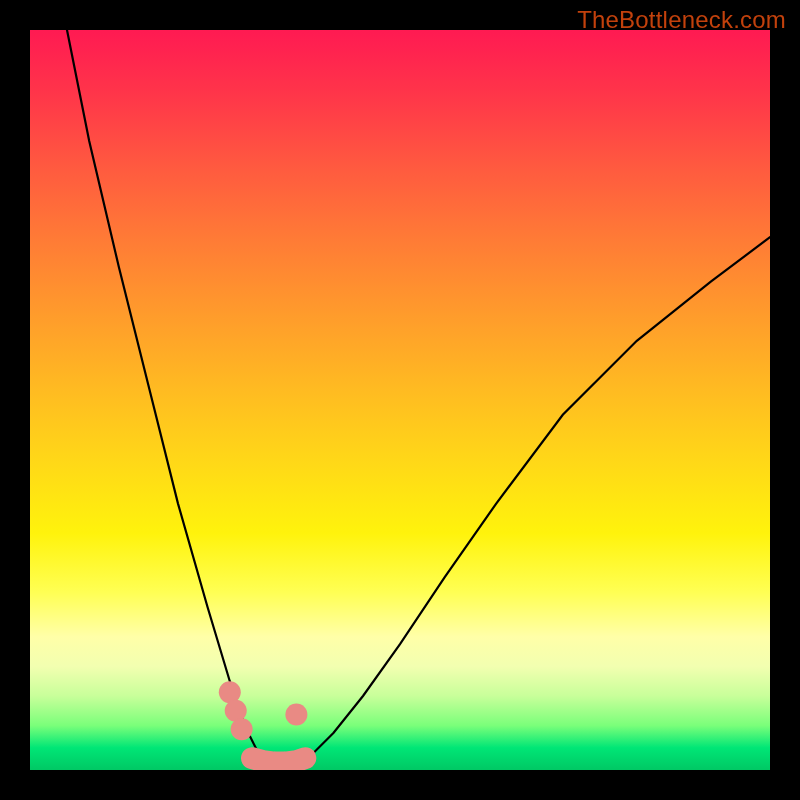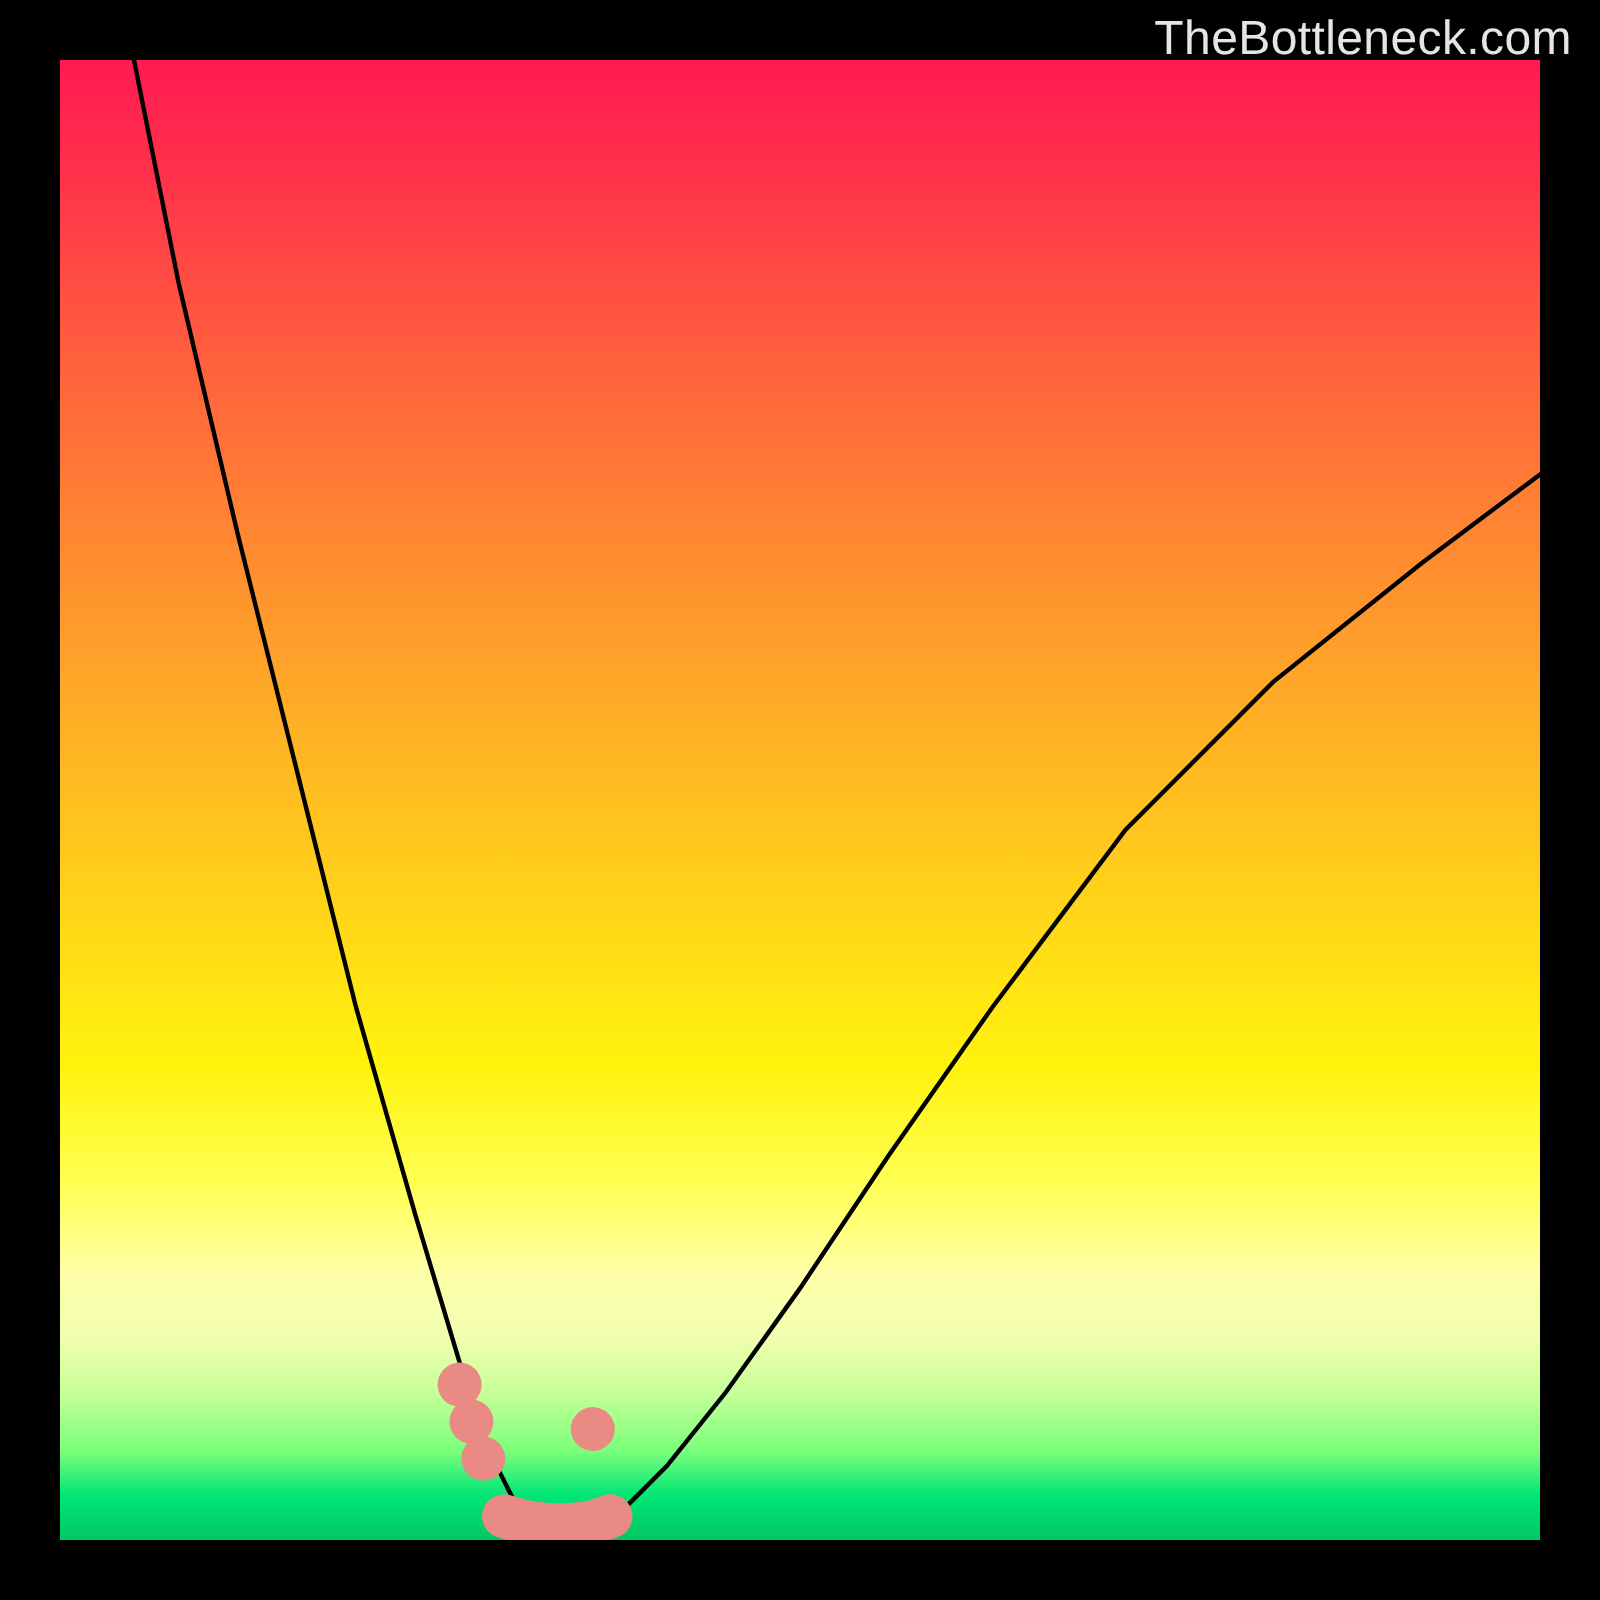--- a/index.html
+++ b/index.html
@@ -9,21 +9,21 @@
     width: 800px;
     height: 800px;
     background: #000;
   }
   .watermark {
     position: absolute;
     top: 6px;
     right: 14px;
     font-family: Arial, Helvetica, sans-serif;
     font-size: 24px;
-    color: #e5e5e5;
+    color: #c2410c;
     letter-spacing: 0.2px;
     z-index: 20;
   }
   .plot-area {
     position: absolute;
     left: 30px;
     top: 30px;
     width: 740px;
     height: 740px;
     overflow: hidden;

